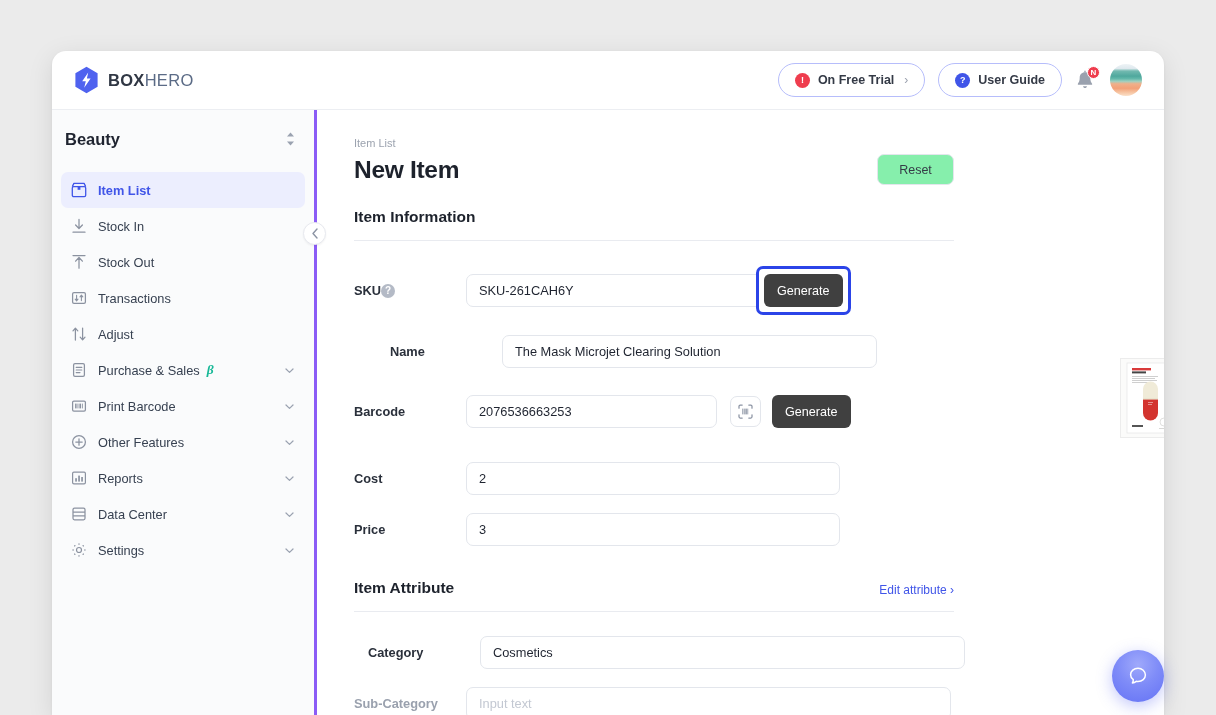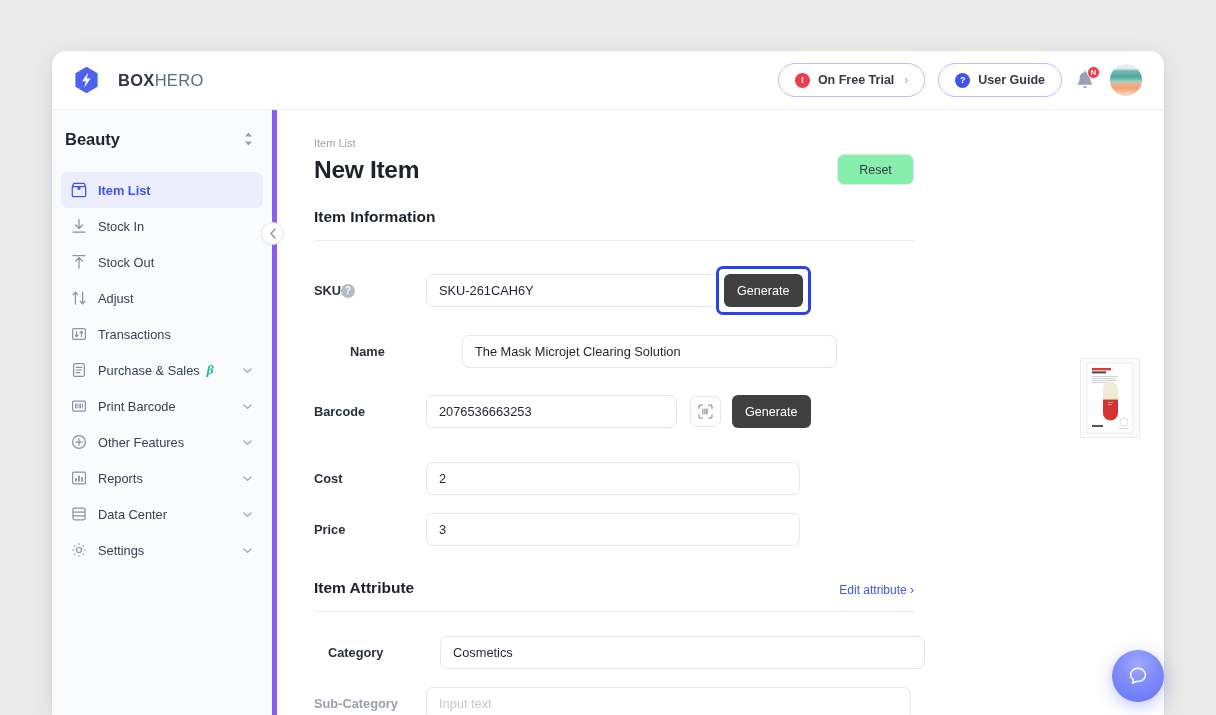--- a/index.html
+++ b/index.html
@@ -28,21 +28,21 @@
 
   
   #topbar {
     position: relative;
     height: 59px;
     border-bottom: 1px solid #eceef2;
     display: flex;
     align-items: center;
     padding: 0 22px 0 22px;
   }
-  #brand { display: flex; align-items: center; gap: 19px; }
+  #brand { display: flex; align-items: center; gap: 9px; }
   #brand .logo-hex {
     width: 25px; height: 28px; position: relative;
   }
   #brand .logo-hex svg { display: block; }
   #brand .wordmark {
     font-size: 16.5px;
     letter-spacing: 0.3px;
     font-weight: 700;
     color: #4b5563;
   }
@@ -102,24 +102,24 @@
         #f6c3a0 88%, #fbe0c8 100%);
     cursor: pointer;
     flex: none;
   }
 
   
   #body-split { display: flex; height: 605px; }
 
   
   #sidebar {
-    width: 225px;
+    width: 265px;
     flex: none;
     background: #fafbfc;
-    border-right: 5px solid #8b5cf6;
+    border-right: 3px solid #8b5cf6;
     position: relative;
   }
   #workspace-select {
     height: 58px;
     display: flex;
     align-items: center;
     padding: 0 18px 0 13px;
     cursor: pointer;
   }
   #workspace-select .ws-name {
@@ -418,35 +418,35 @@
             <span class="nav-ico">
               <svg width="16" height="16" viewBox="0 0 16 16">
                 <path d="M8 14.2 V3.8 M4.6 7.2 L8 3.5 L11.4 7.2 M2 1.6 H14" stroke="currentColor" stroke-width="1.25" fill="none" stroke-linecap="round" stroke-linejoin="round"></path>
               </svg>
             </span>
             <span class="nav-label">Stock Out</span>
           </div>
           <div class="nav-item">
             <span class="nav-ico">
               <svg width="16" height="16" viewBox="0 0 16 16">
-                <path d="M4.4 14 V2.4 M2 4.8 L4.4 2.2 L6.8 4.8" stroke="currentColor" stroke-width="1.25" fill="none" stroke-linecap="round" stroke-linejoin="round"></path>
-                <path d="M11.6 2 V13.6 M9.2 11.2 L11.6 13.8 L14 11.2" stroke="currentColor" stroke-width="1.25" fill="none" stroke-linecap="round" stroke-linejoin="round"></path>
-              </svg>
-            </span>
-            <span class="nav-label">Adjust</span>
-          </div>
-          <div class="nav-item">
-            <span class="nav-ico">
-              <svg width="16" height="16" viewBox="0 0 16 16">
                 <rect x="1.6" y="2.6" width="12.8" height="10.8" rx="1.4" fill="none" stroke="currentColor" stroke-width="1.25"></rect>
                 <path d="M5.6 5.4 V10.6 M4.2 9.2 L5.6 10.8 L7 9.2" stroke="currentColor" stroke-width="1.1" fill="none" stroke-linecap="round" stroke-linejoin="round"></path>
                 <path d="M10.4 10.6 V5.4 M9 6.8 L10.4 5.2 L11.8 6.8" stroke="currentColor" stroke-width="1.1" fill="none" stroke-linecap="round" stroke-linejoin="round"></path>
               </svg>
             </span>
             <span class="nav-label">Transactions</span>
+          </div>
+          <div class="nav-item">
+            <span class="nav-ico">
+              <svg width="16" height="16" viewBox="0 0 16 16">
+                <path d="M4.4 14 V2.4 M2 4.8 L4.4 2.2 L6.8 4.8" stroke="currentColor" stroke-width="1.25" fill="none" stroke-linecap="round" stroke-linejoin="round"></path>
+                <path d="M11.6 2 V13.6 M9.2 11.2 L11.6 13.8 L14 11.2" stroke="currentColor" stroke-width="1.25" fill="none" stroke-linecap="round" stroke-linejoin="round"></path>
+              </svg>
+            </span>
+            <span class="nav-label">Adjust</span>
           </div>
           <div class="nav-item">
             <span class="nav-ico">
               <svg width="16" height="16" viewBox="0 0 16 16">
                 <rect x="2.6" y="1.6" width="10.8" height="12.8" rx="1.4" fill="none" stroke="currentColor" stroke-width="1.25"></rect>
                 <path d="M5.2 5.4 H10.8 M5.2 8 H10.8 M5.2 10.6 H9" stroke="currentColor" stroke-width="1.15" stroke-linecap="round"></path>
               </svg>
             </span>
             <span class="nav-label">Purchase &amp; Sales</span>
             <span class="beta">β</span>

